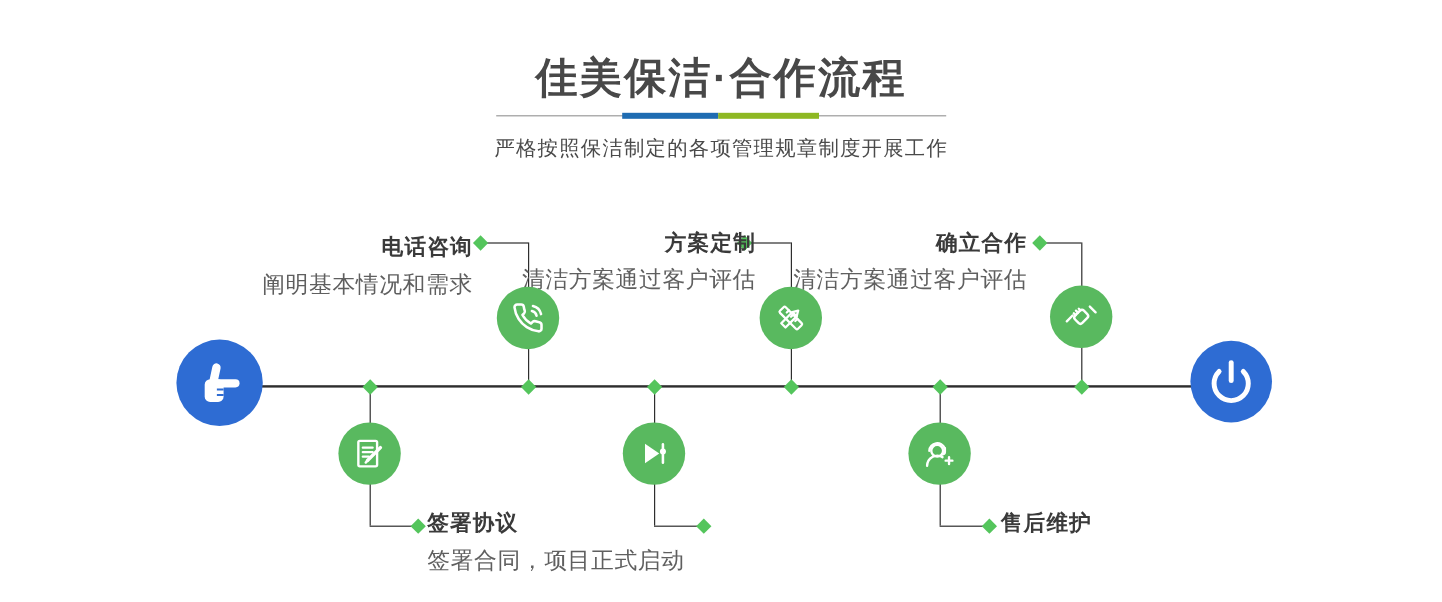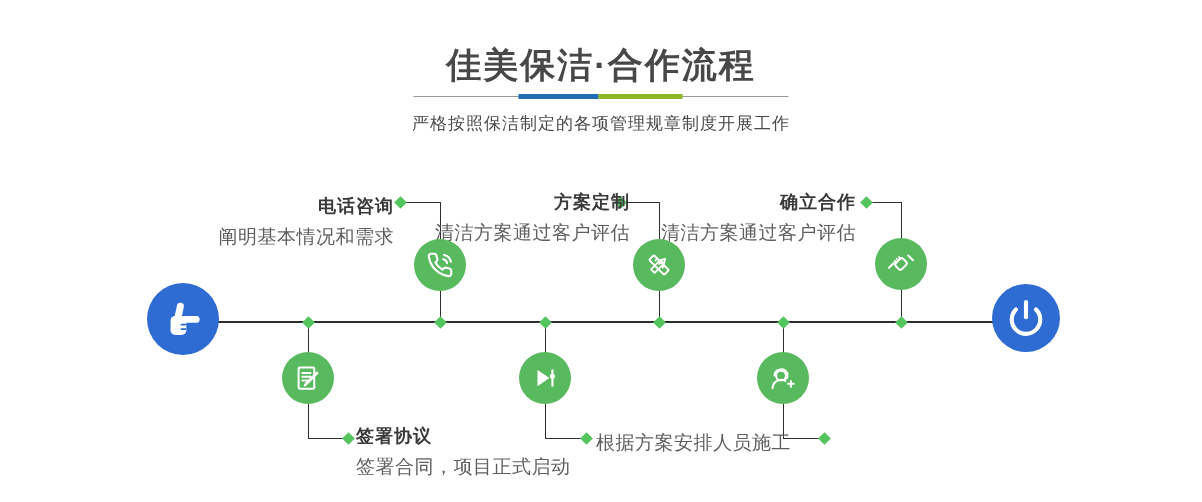--- a/index.html
+++ b/index.html
@@ -216,18 +216,18 @@
   <div class="step-text align-r t-t2">
     <div class="step-label">确立合作</div>
     <div class="step-desc">清洁方案通过客户评估</div>
   </div>
 
   <div class="step-text align-l t-b0">
     <div class="step-label">签署协议</div>
     <div class="step-desc">签署合同，项目正式启动</div>
   </div>
   <div class="step-text align-l t-b1">
-    <div class="step-desc">根据方案安排人员施工</div>
   </div>
   <div class="step-text align-l t-b2">
+    <div class="step-label">售后维护</div>
   </div>
 
 </div>
 
 </body></html>

